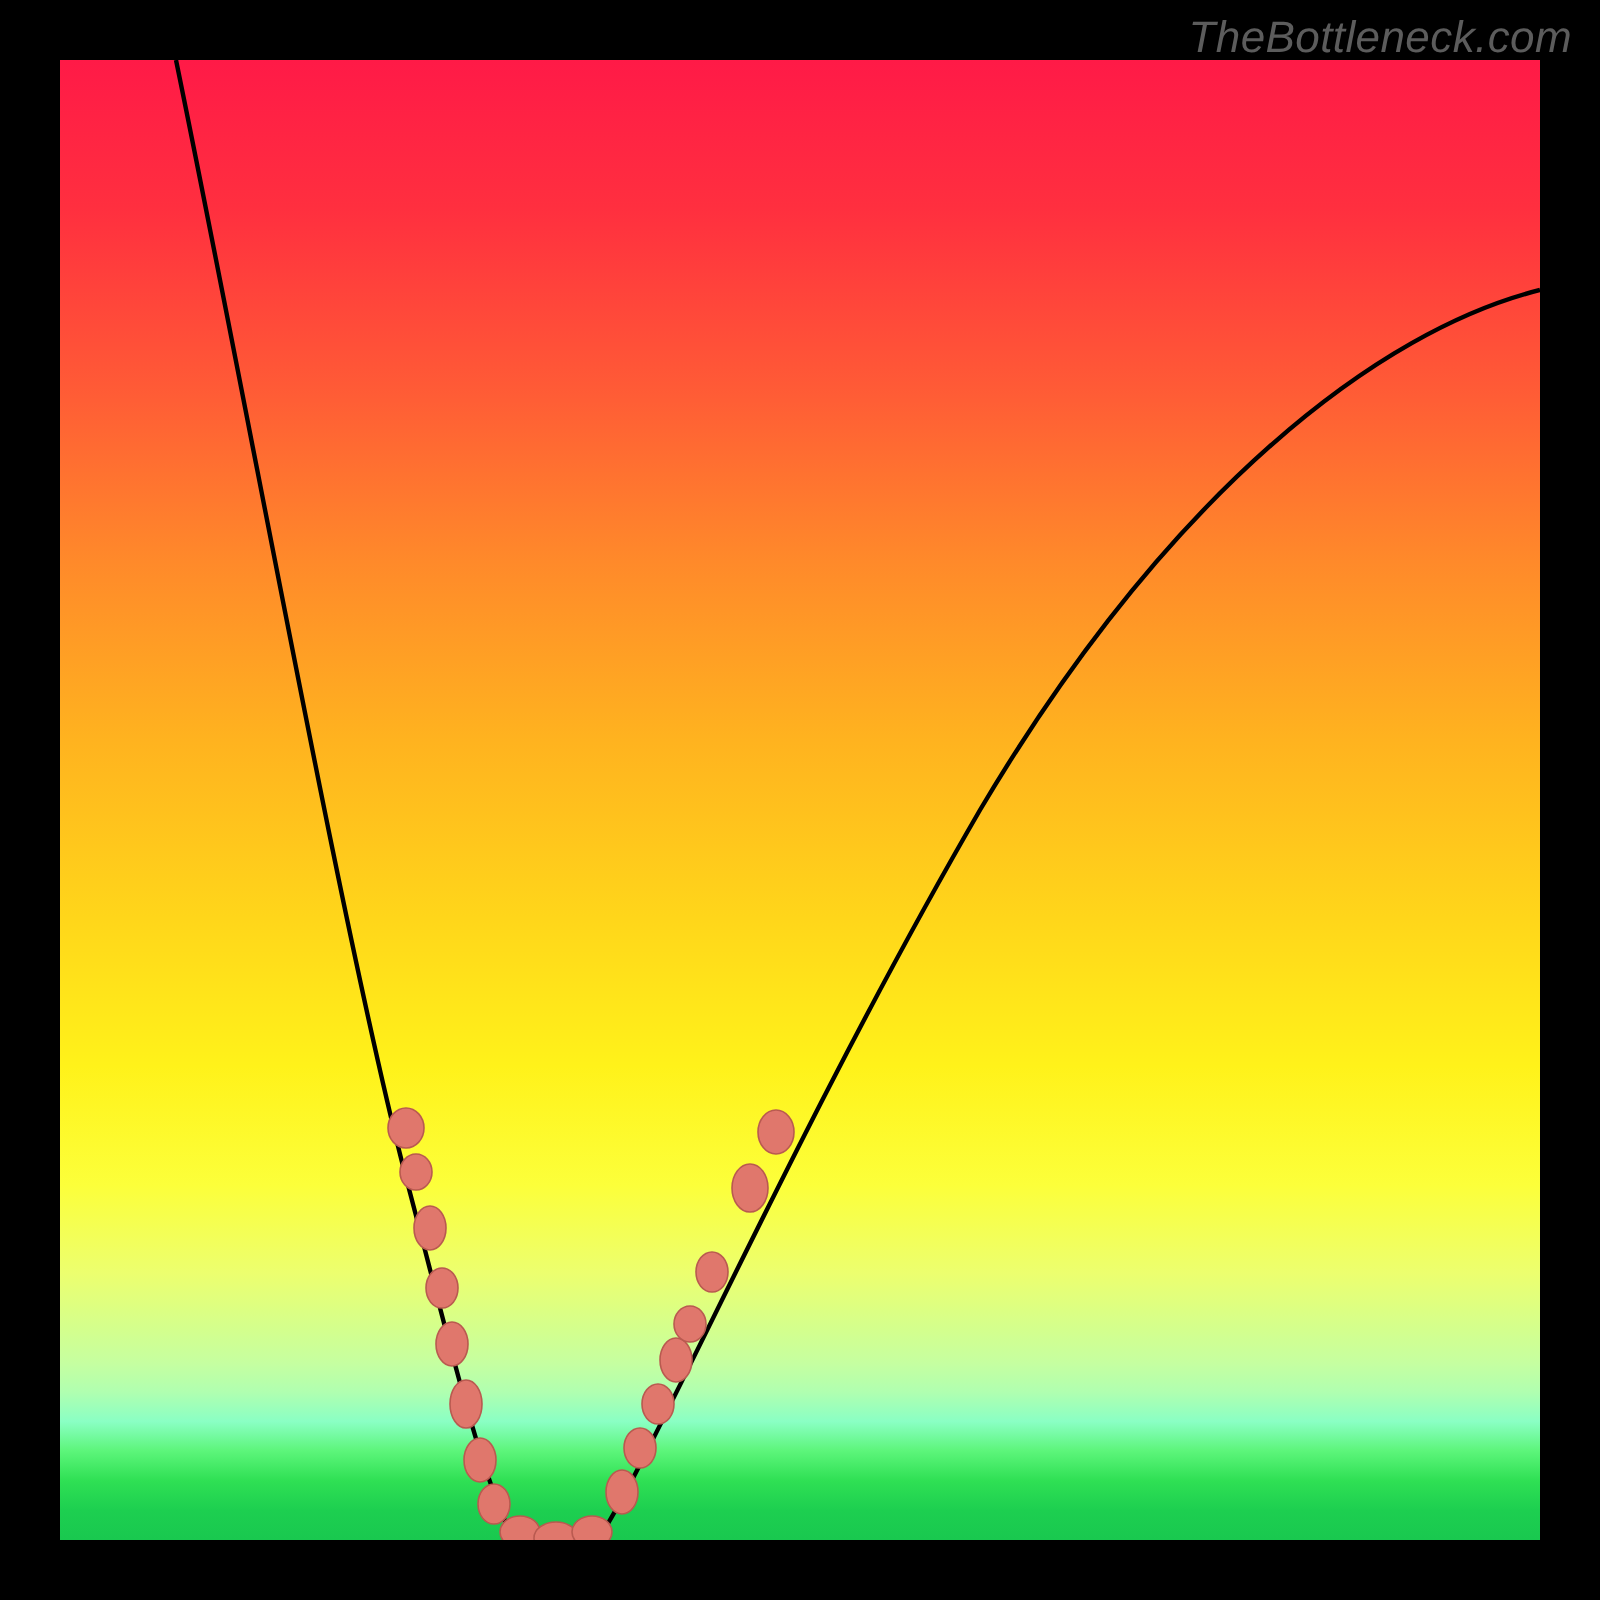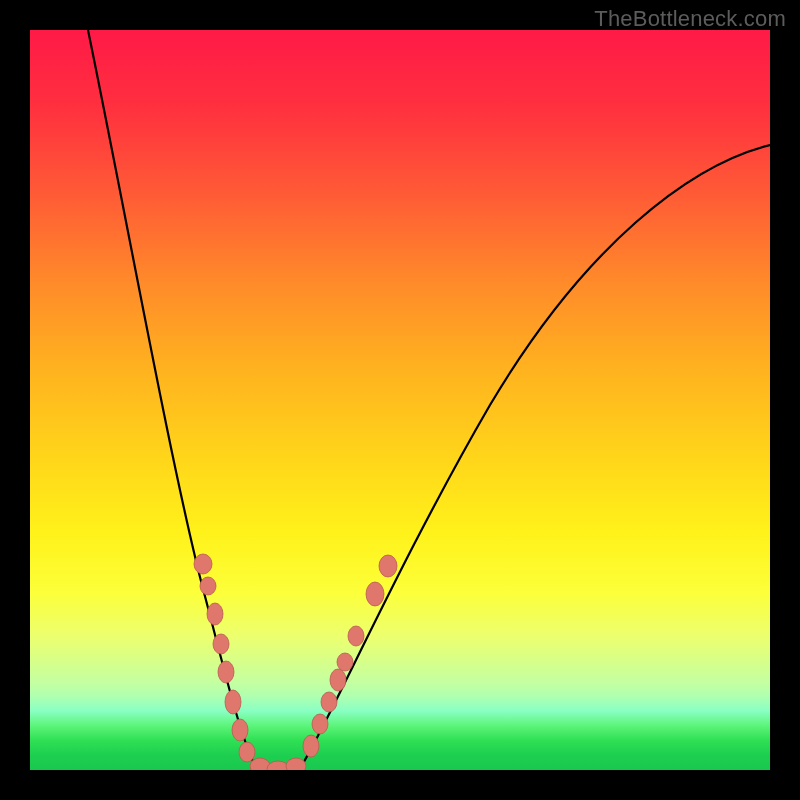--- a/index.html
+++ b/index.html
@@ -46,20 +46,21 @@
   }
   .watermark {
     position: absolute;
     top: 6px;
     right: 14px;
     color: #5c5c5c;
     font-size: 22px;
     font-weight: 400;
     letter-spacing: 0.2px;
     user-select: none;
+    font-style: italic;
   }
   svg.curve {
     position: absolute;
     left: 0;
     top: 0;
     width: 740px;
     height: 740px;
   }
   .curve path.main-line {
     fill: none;

